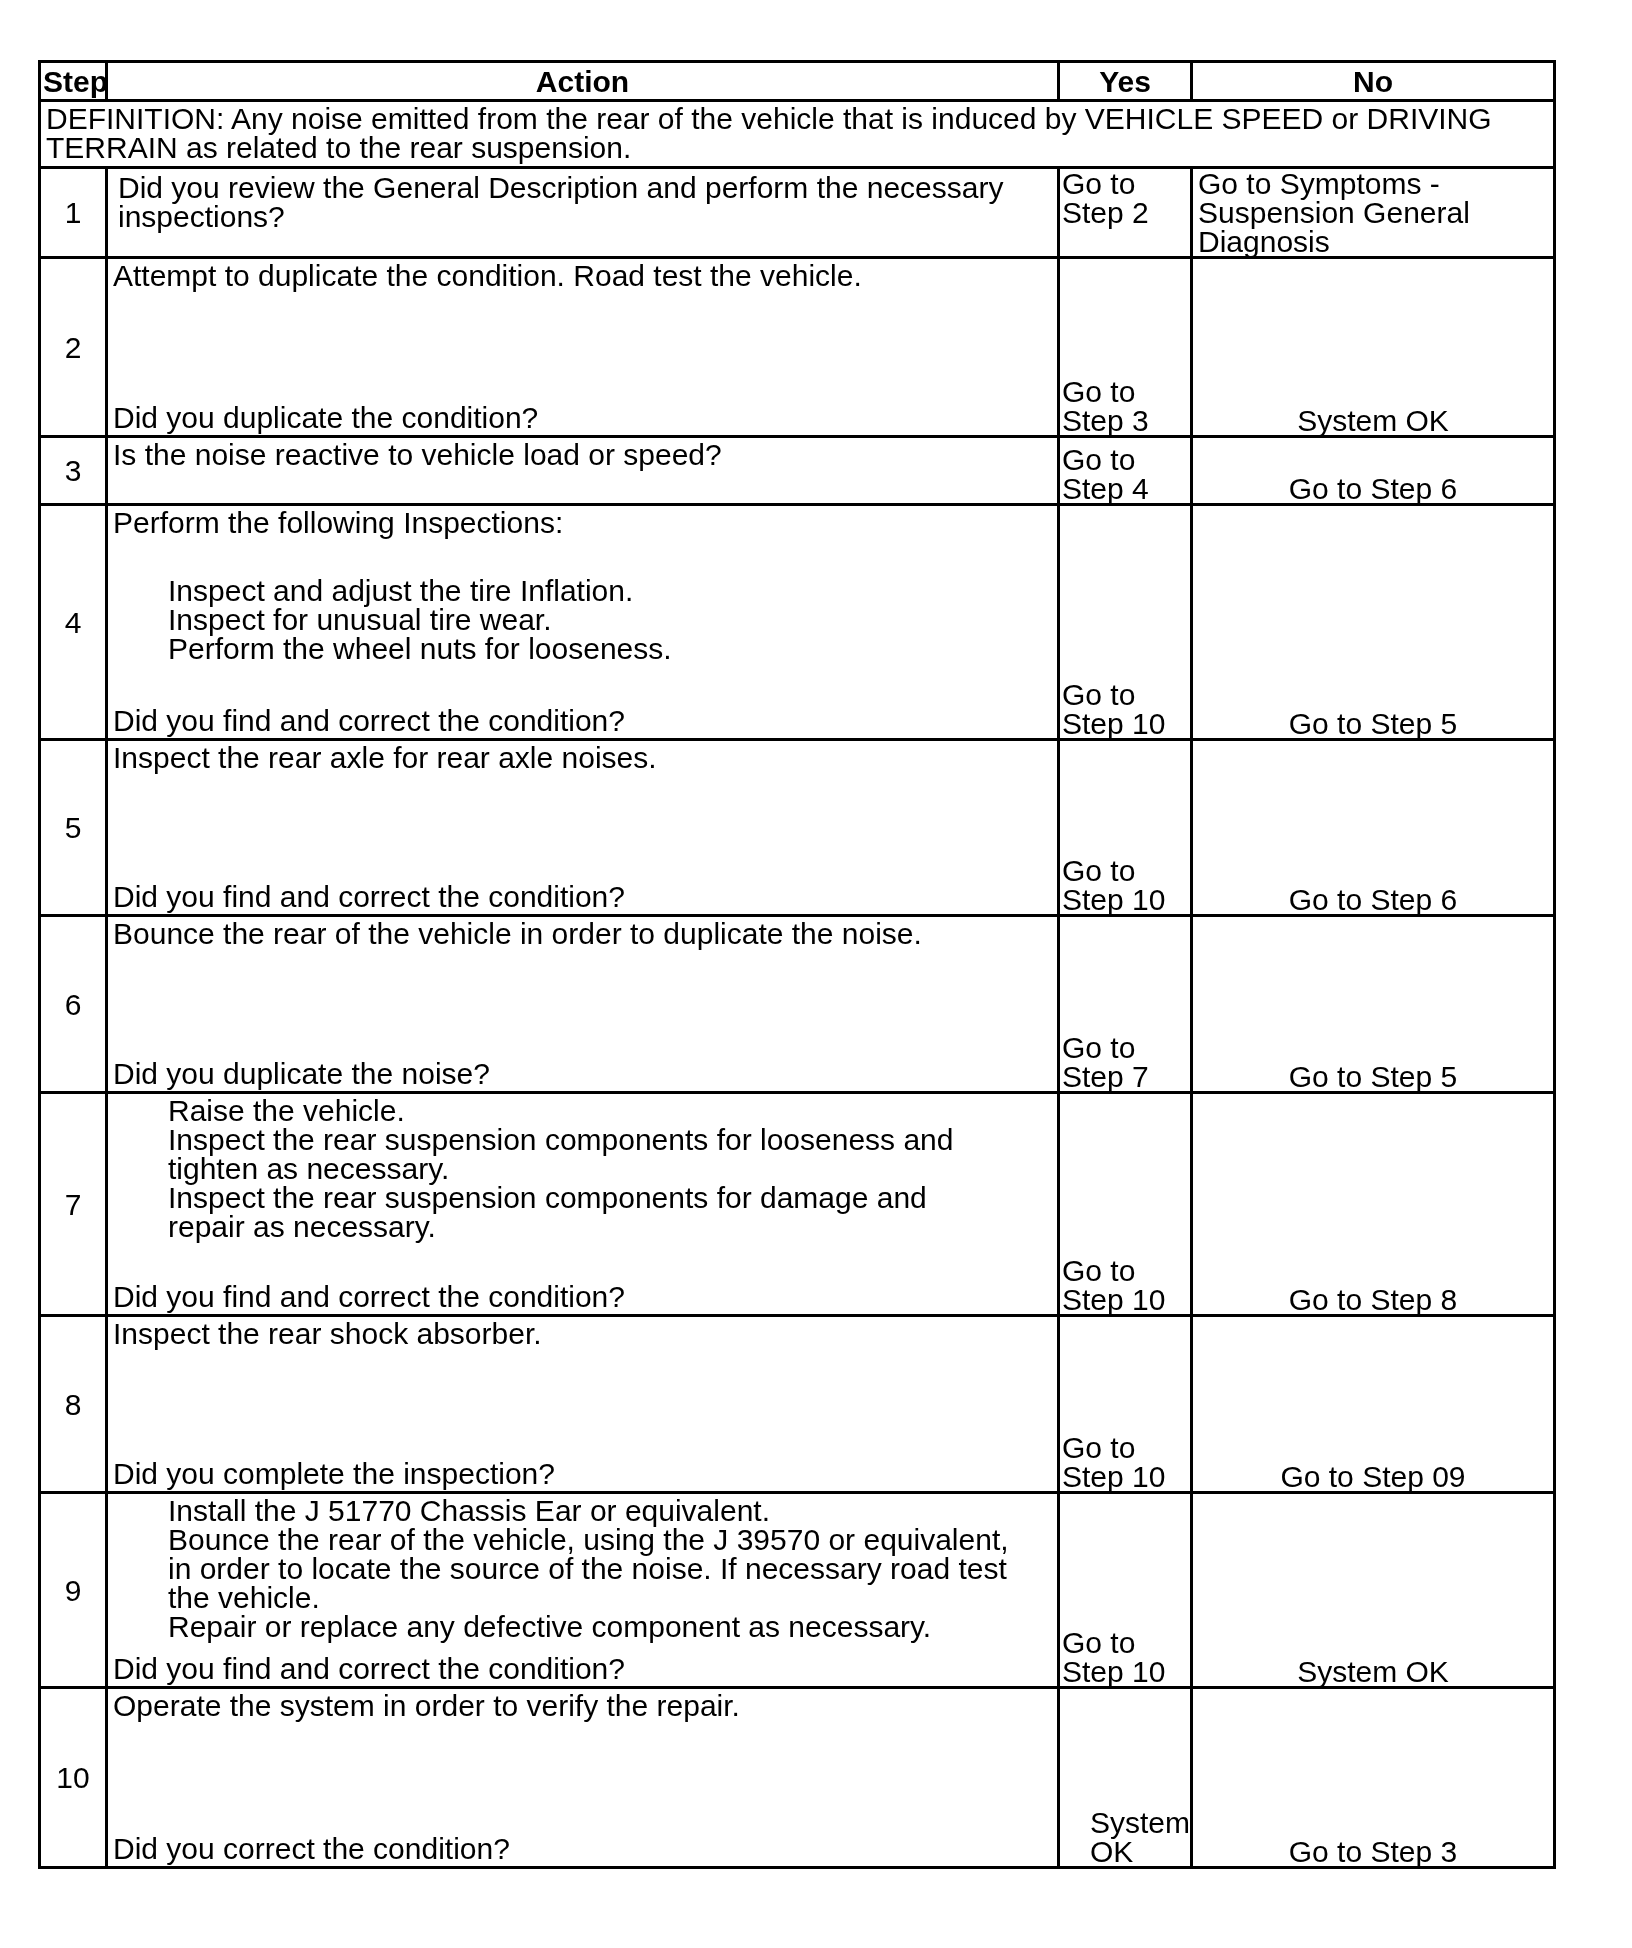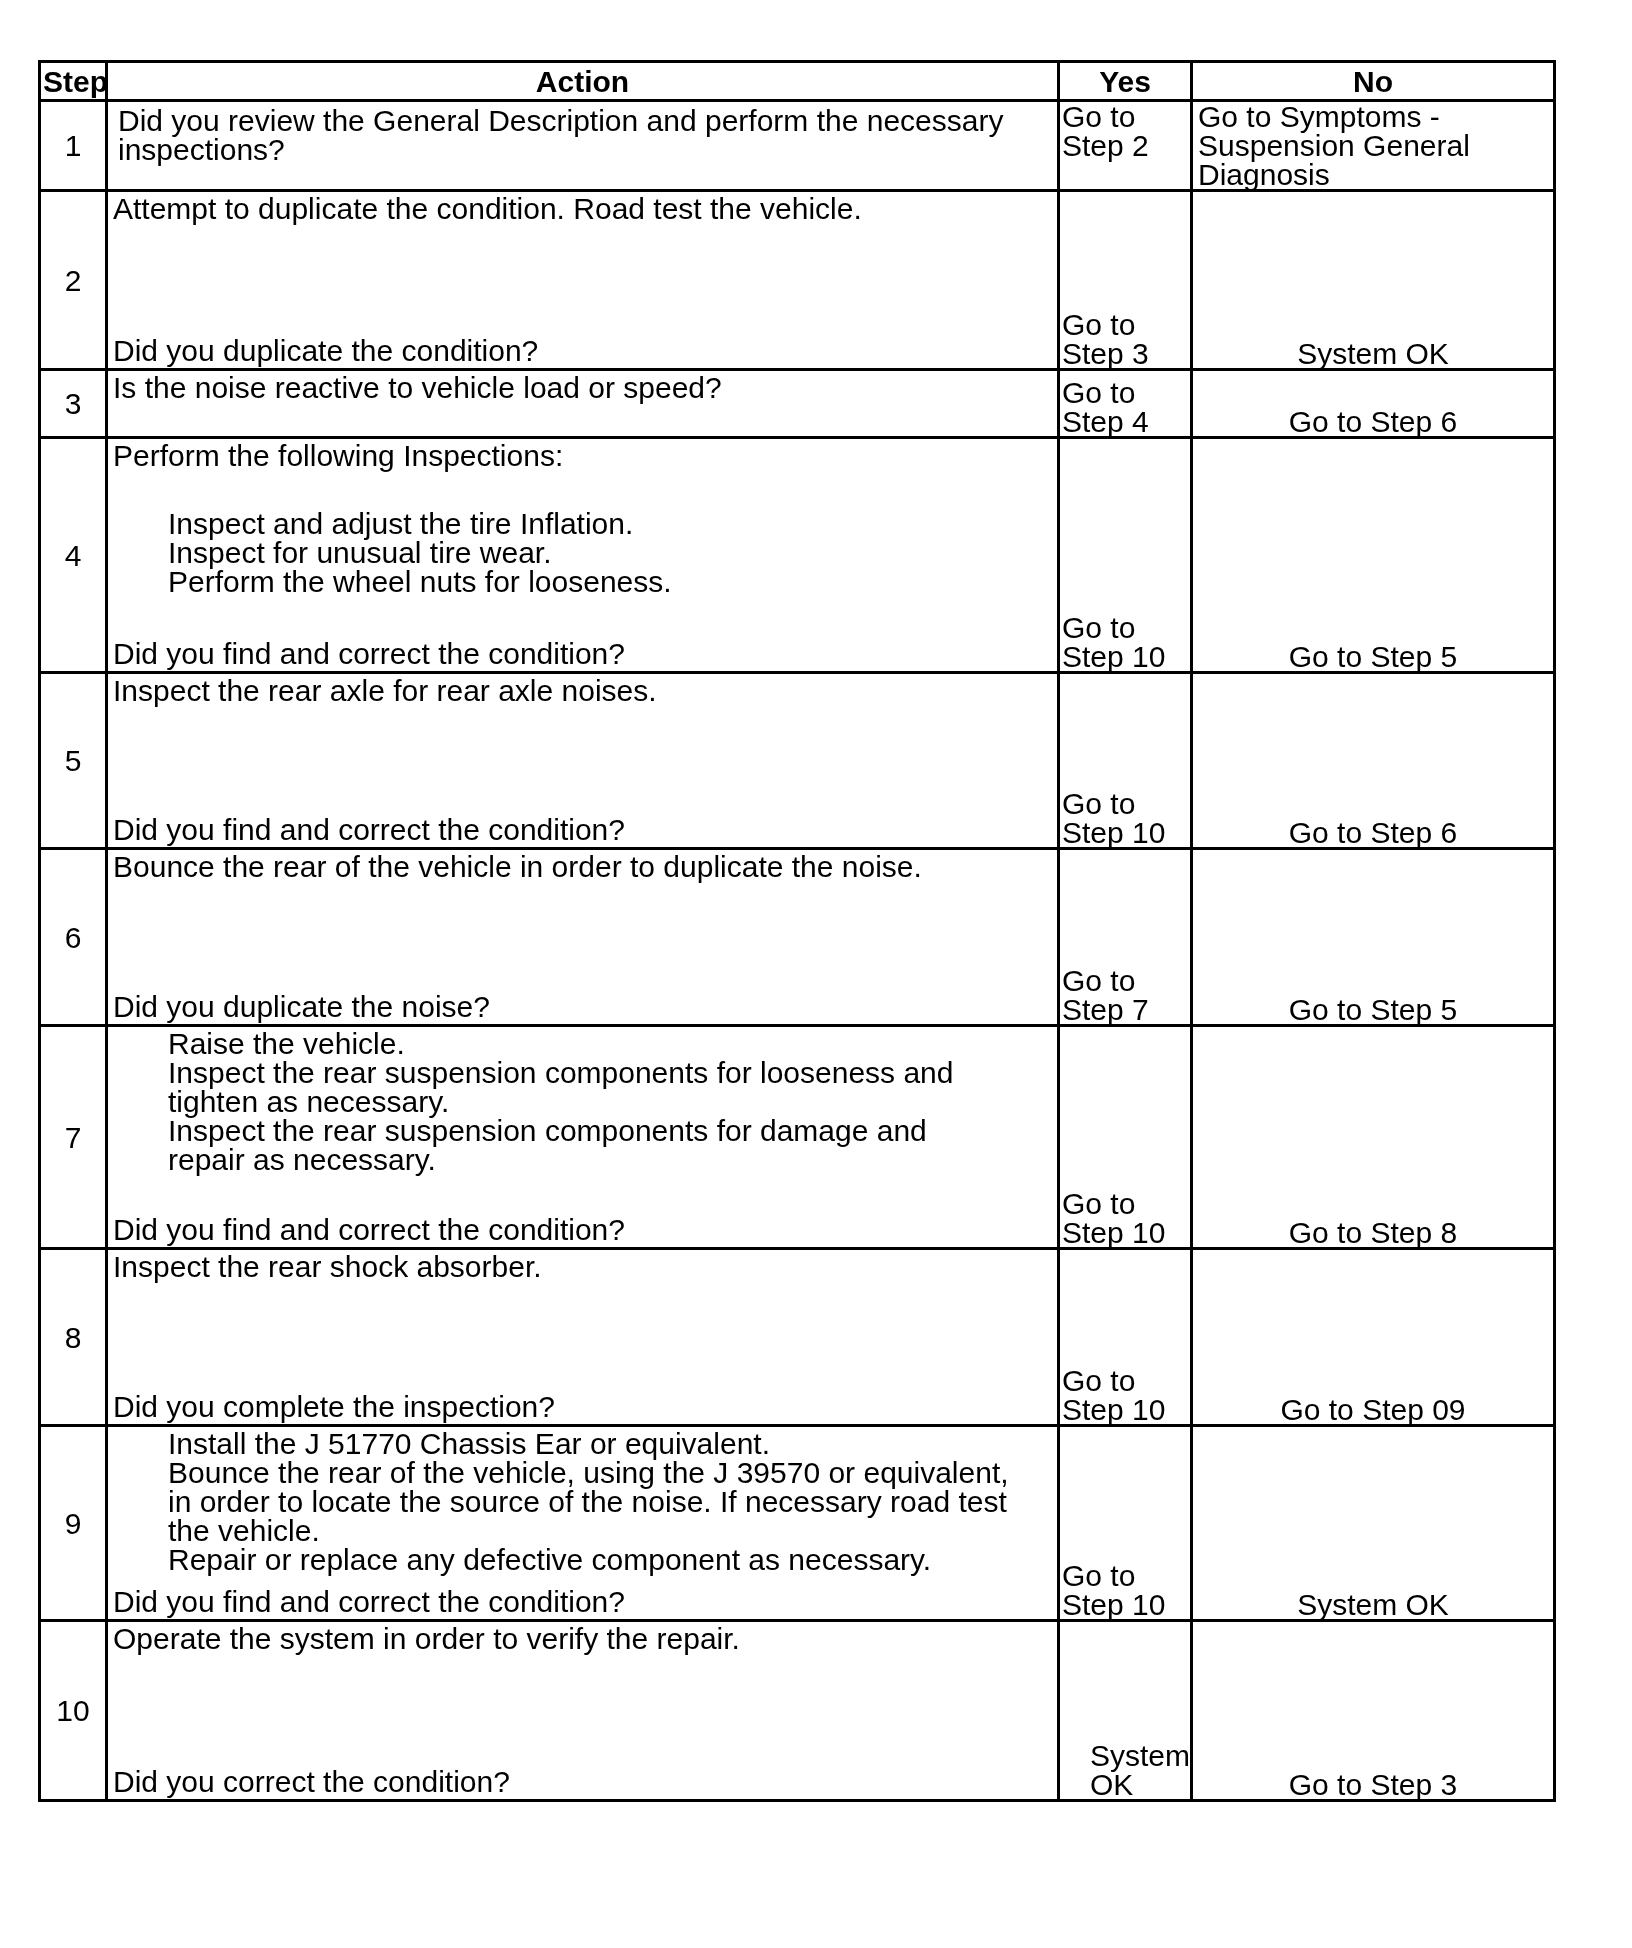--- a/index.html
+++ b/index.html
@@ -37,20 +37,23 @@
       <col class="c-action">
       <col class="c-yes">
       <col class="c-no">
     </colgroup>
   <tbody>
       <tr>
     <th>Step</th>
     <th>Action</th>
     <th>Yes</th>
     <th>No</th>
+  </tr>
+  <tr>
+    <td colspan="4" class="def">DEFINITION: Any noise emitted from the rear of the vehicle that is induced by VEHICLE SPEED or DRIVING TERRAIN as related to the rear suspension.</td>
   </tr>
 
   <tr style="height:70px">
     <td class="step">1</td>
     <td class="action" style="padding:2px 5px 0 5px !important">
       <div style="padding:2px 5px 0 5px">Did you review the General Description and perform the necessary inspections?</div>
     </td>
     <td class="yes r1">Go to Step 2</td>
     <td class="no topleft">Go to Symptoms - Suspension General Diagnosis</td>
   </tr>

